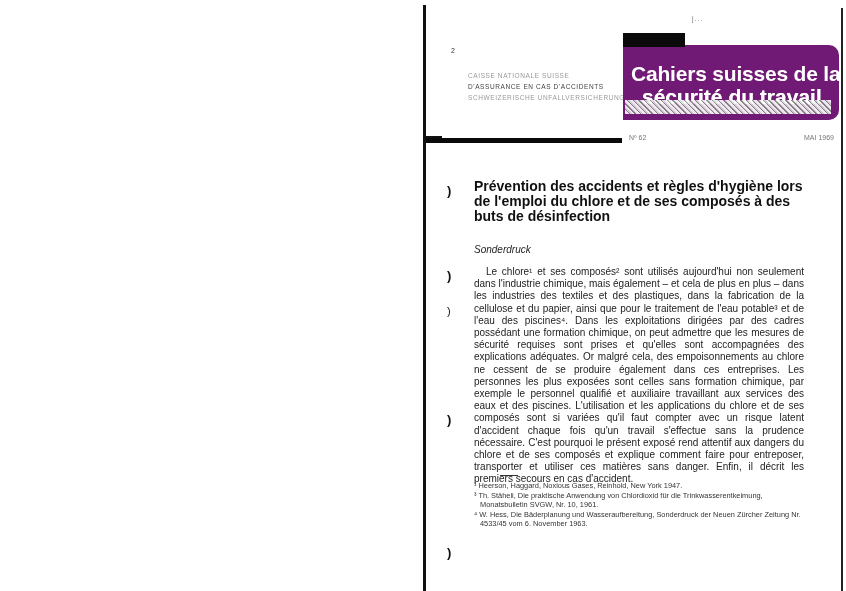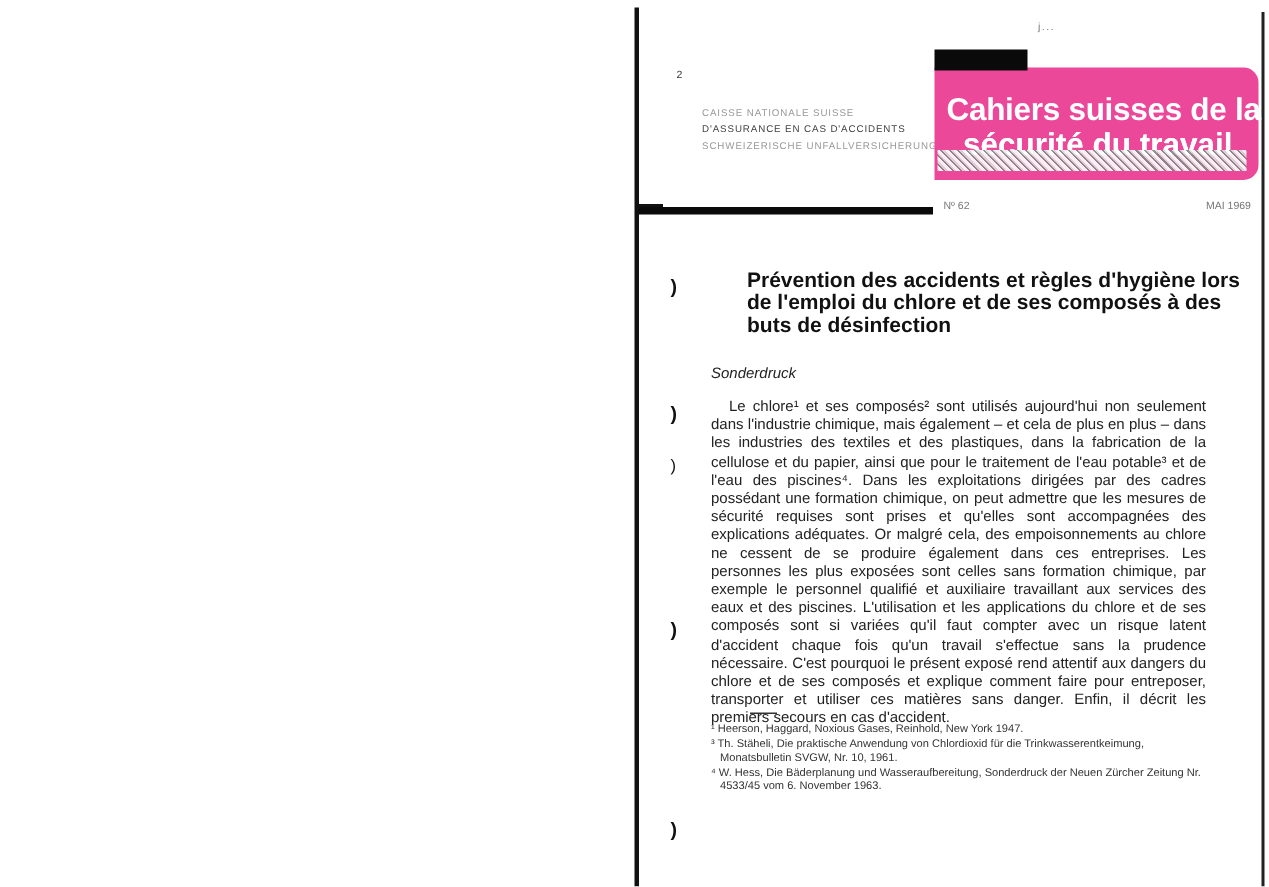--- a/index.html
+++ b/index.html
@@ -3,31 +3,31 @@
 <meta charset="utf-8">
 <style>
   html, body { margin:0; padding:0; background:#ffffff; }
   body { width:846px; height:591px; position:relative; overflow:hidden; font-family:"Liberation Sans", sans-serif; color:#111; }
   .spine { position:absolute; left:423px; top:5px; width:3px; height:586px; background:#111; }
   .spine-tick { position:absolute; left:424px; top:136px; width:18px; height:5px; background:#111; }
   .right-border { position:absolute; left:841px; top:8px; width:2px; height:583px; background:#222; }
   .stray { position:absolute; font-size:7px; color:#777; letter-spacing:1px; }
   .masthead-left { position:absolute; left:468px; top:70px; font-size:6.5px; color:#444; letter-spacing:0.6px; line-height:11px; }
   .masthead-left .faint { color:#999; }
-  .title-block { position:absolute; left:623px; top:45px; width:216px; height:75px; background:#ec4899; border-radius:0 10px 10px 0; }
+  .title-block { position:absolute; left:623px; top:45px; width:216px; height:75px; background:#701a75; border-radius:0 10px 10px 0; }
   .title-block .tab { position:absolute; left:0; top:-12px; width:62px; height:14px; background:#0a0a0a; }
   .title-line1 { position:absolute; left:8px; top:17px; font-size:21px; font-weight:bold; color:#fff; white-space:nowrap; letter-spacing:-0.2px; }
   .title-line2 { position:absolute; left:0px; top:40px; width:206px; height:28px; overflow:hidden; font-size:21px; font-weight:bold; color:#fff; white-space:nowrap; padding-left:19px;
      background:repeating-linear-gradient(90deg,#fff 0 2px,#ccc 2px 3px,#fff 3px 5px,#999 5px 6px); -webkit-background-clip:text; }
   .title-line2-noise { position:absolute; left:2px; top:55px; width:206px; height:14px; background:repeating-linear-gradient(45deg,#ddd 0 1px,#fff 1px 3px,#888 3px 4px); opacity:0.9; }
   .rule { position:absolute; left:426px; top:138px; width:196px; height:5px; background:#0a0a0a; }
   .issue-no { position:absolute; left:629px; top:134px; font-size:7px; color:#777; }
   .issue-date { position:absolute; left:804px; top:134px; font-size:7px; color:#777; }
   .margin-mark { position:absolute; left:447px; font-size:13px; font-weight:bold; color:#111; }
-  .article-title { position:absolute; left:474px; top:179px; width:334px; font-size:14px; font-weight:bold; line-height:15px; text-align:left;margin-left:24px; }
+  .article-title { position:absolute; left:474px; top:179px; width:334px; font-size:14px; font-weight:bold; line-height:15px; text-align:left; }
   .section-heading { position:absolute; left:474px; top:244px; font-size:10px; font-style:italic; color:#222; }
   .body-text { position:absolute; left:474px; top:266px; width:330px; font-size:10px; line-height:12.2px; text-align:justify; color:#222; }
   .body-text p { margin:0; text-indent:12px; }
   .fn-rule { position:absolute; left:500px; top:475px; width:18px; height:1px; background:#333; }
   .footnotes { position:absolute; left:474px; top:481px; width:334px; font-size:7.4px; line-height:9.6px; color:#333; }
   .footnote { margin:0; padding-left:6px; text-indent:-6px; }
 </style>
 </head>
 <body>
 

